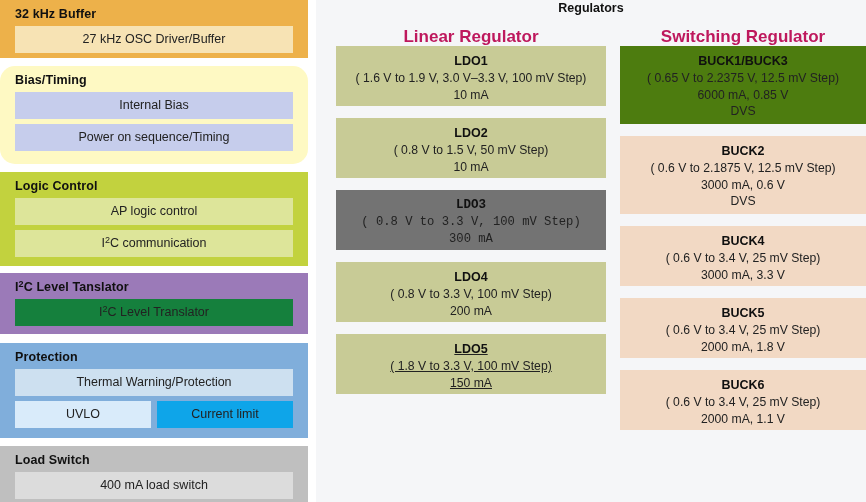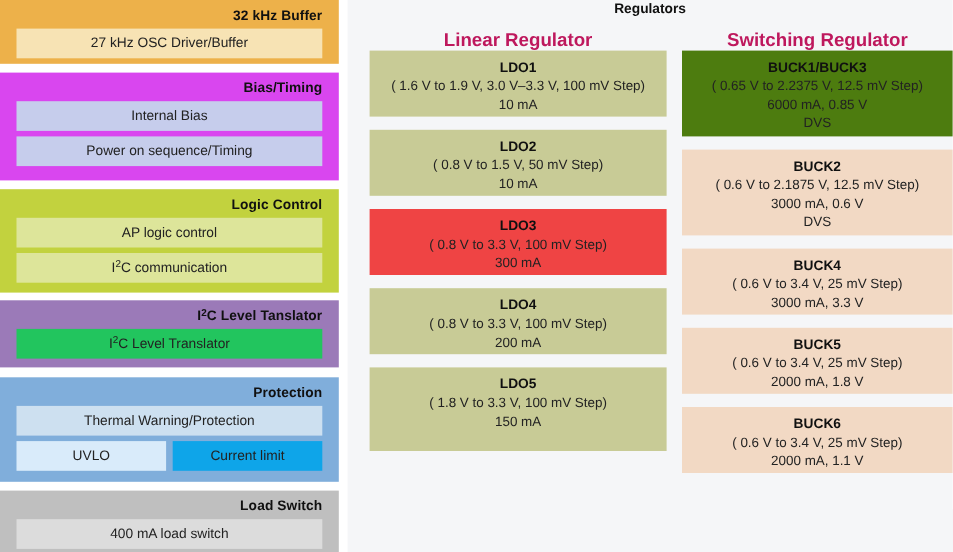--- a/index.html
+++ b/index.html
@@ -29,21 +29,21 @@
     height: 502px;
   }
   .block {
     position: absolute;
     left: 0;
     width: 308px;
     box-sizing: border-box;
     padding: 4px 15px 6px 15px;
   }
   .block-title {
-    text-align: right;
+    text-align: left;
     font-size: 12.5px;
     font-weight: bold;
     color: #101010;
     line-height: 17px;
     padding: 2px 0 3px 0;
     letter-spacing: 0.1px;
   }
   .sub-box {
     font-size: 12.5px;
     color: #222222;
@@ -120,33 +120,33 @@
 </head>
 <body>
 
 <div id="root">
 
   <div id="left-panel">
       <div class="block" style="top: 0px; height: 58px; background: rgb(237, 177, 74);">
         <div class="block-title">32 kHz Buffer</div>
         <div class="sub-box" style="background: rgb(247, 227, 180);">27 kHz OSC Driver/Buffer</div>
       </div>
-      <div class="block" style="top: 66px; height: 98px; background: #d946ef;">
+      <div class="block" style="top: 66px; height: 98px; background: #fef9c3; border-radius: 15px;">
         <div class="block-title">Bias/Timing</div>
         <div class="sub-box" style="background: rgb(198, 205, 236);">Internal Bias</div>
         <div class="sub-box" style="background: rgb(198, 205, 236);">Power on sequence/Timing</div>
       </div>
       <div class="block" style="top: 172px; height: 94px; background: rgb(194, 210, 62);">
         <div class="block-title">Logic Control</div>
         <div class="sub-box" style="background: rgb(221, 229, 154);">AP logic control</div>
         <div class="sub-box" style="background: rgb(221, 229, 154);">I<sup>2</sup>C communication</div>
       </div>
       <div class="block" style="top: 273px; height: 61px; background: rgb(155, 122, 184);">
         <div class="block-title">I<sup>2</sup>C Level Tanslator</div>
-        <div class="sub-box" style="background: #22c55e;">I<sup>2</sup>C Level Translator</div>
+        <div class="sub-box" style="background: #15803d;">I<sup>2</sup>C Level Translator</div>
       </div>
       <div class="block" style="top: 343px; height: 95px; background: rgb(128, 174, 219);">
         <div class="block-title">Protection</div>
         <div class="sub-box" style="background: rgb(205, 224, 240);">Thermal Warning/Protection</div>
         <div class="sub-row">
           <div class="sub-box" style="background: rgb(217, 235, 250);">UVLO</div>
           <div class="sub-box" style="background: #0ea5e9;">Current limit</div>
         </div>
       </div>
       <div class="block" style="top: 446px; height: 56px; background: rgb(191, 191, 191);">
@@ -163,31 +163,31 @@
         <div class="reg-card ldo-card" style="background: rgb(200, 203, 150); height: 60px;">
           <span class="name">LDO1</span>
           <span class="line">( 1.6 V to 1.9 V, 3.0 V–3.3 V, 100 mV Step)</span>
           <span class="line">10 mA</span>
         </div>
         <div class="reg-card ldo-card" style="background: rgb(200, 203, 150); height: 60px;">
           <span class="name">LDO2</span>
           <span class="line">( 0.8 V to 1.5 V, 50 mV Step)</span>
           <span class="line">10 mA</span>
         </div>
-        <div class="reg-card ldo-card" style="background: #ef4444; height: 60px;">
+        <div class="reg-card ldo-card" style="background: #737373; height: 60px; font-family: Liberation Mono, monospace;">
           <span class="name">LDO3</span>
           <span class="line">( 0.8 V to 3.3 V, 100 mV Step)</span>
           <span class="line">300 mA</span>
         </div>
         <div class="reg-card ldo-card" style="background: rgb(200, 203, 150); height: 60px;">
           <span class="name">LDO4</span>
           <span class="line">( 0.8 V to 3.3 V, 100 mV Step)</span>
           <span class="line">200 mA</span>
         </div>
-        <div class="reg-card ldo-card" style="background: rgb(200, 203, 150); height: 76px;">
+        <div class="reg-card ldo-card" style="background: rgb(200, 203, 150); height: 60px; text-decoration: underline;">
           <span class="name">LDO5</span>
           <span class="line">( 1.8 V to 3.3 V, 100 mV Step)</span>
           <span class="line">150 mA</span>
         </div>
       </div>
     <div id="switching-col" class="reg-col">
         <div class="reg-card buck-card" style="background: #4d7c0f; height: 78px;">
           <span class="name">BUCK1/BUCK3</span>
           <span class="line">( 0.65 V to 2.2375 V, 12.5 mV Step)</span>
           <span class="line">6000 mA, 0.85 V</span>

